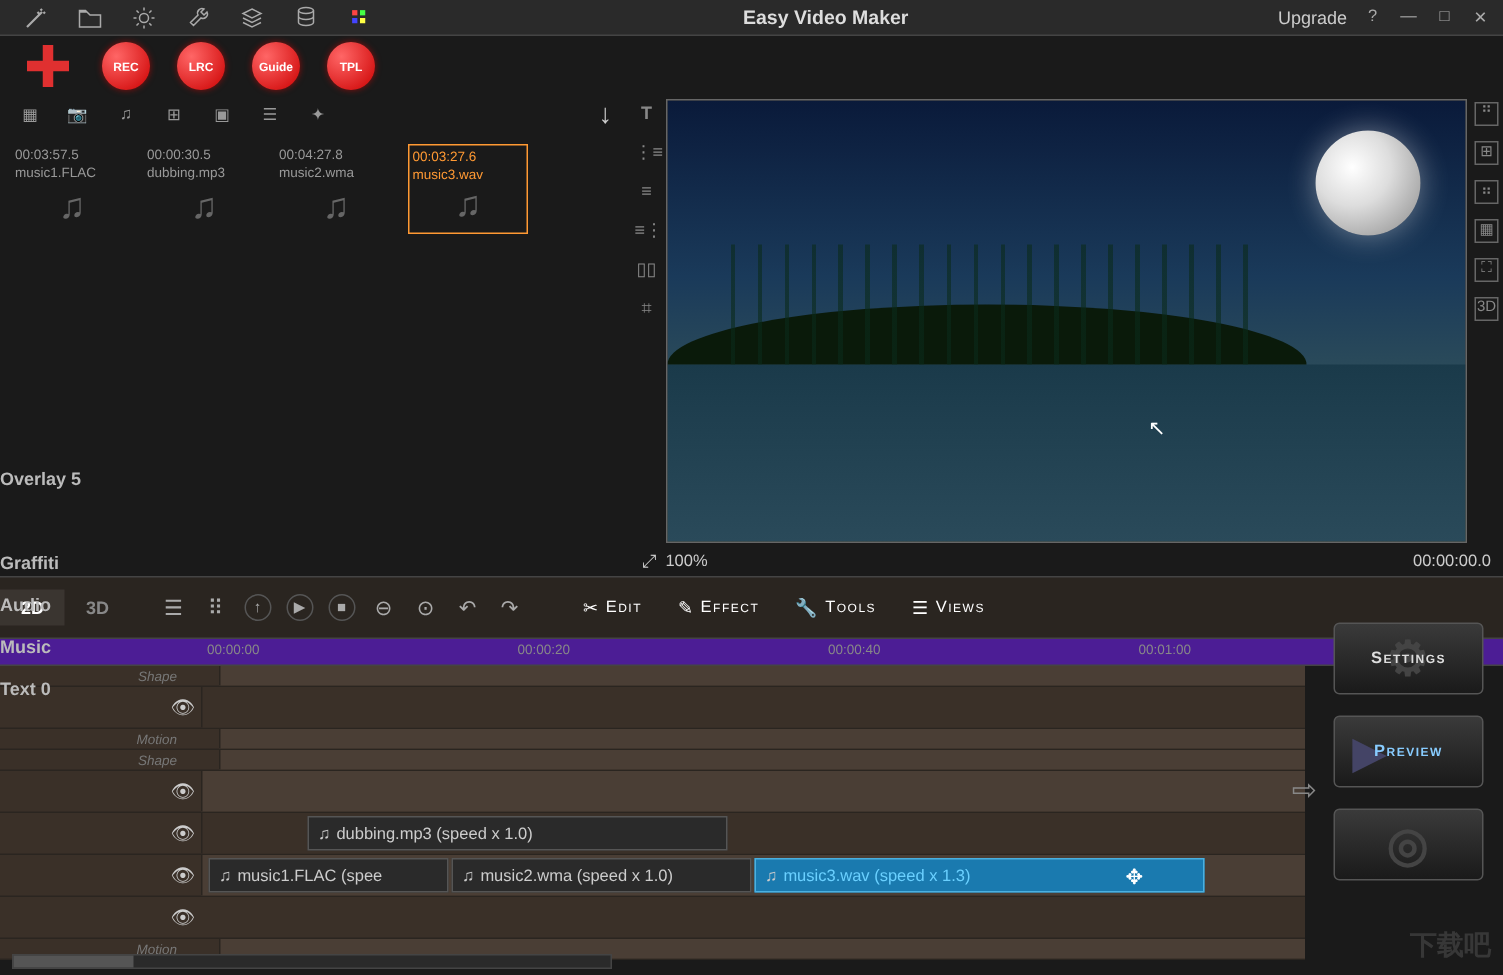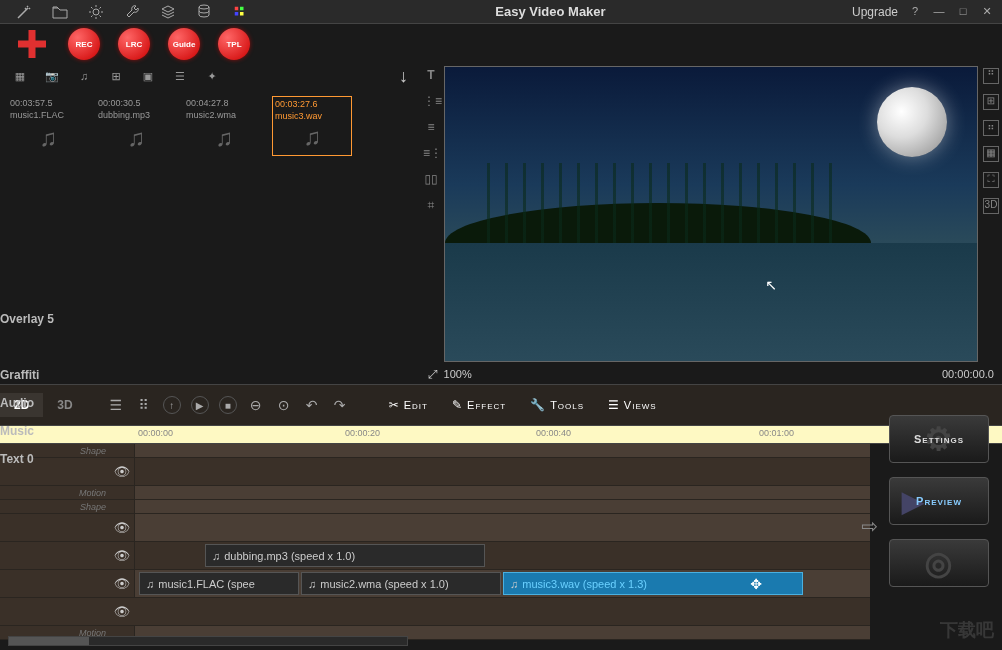--- a/index.html
+++ b/index.html
@@ -64,31 +64,31 @@
 .mode-tab { padding: 5px 14px; color: #888; font-weight: bold; font-size: 12px; cursor: pointer; }
 .mode-tab.active { background: #3a3530; color: #fff; }
 .tl-tools { display: flex; gap: 10px; padding-left: 20px; align-items: center; }
 .tl-tool { width: 18px; height: 18px; color: #aaa; cursor: pointer; display: flex; align-items: center; justify-content: center; border: 1px solid #555; border-radius: 50%; font-size: 10px; }
 .tl-tool.noborder { border: none; font-size: 14px; }
 .menu-btns { display: flex; gap: 24px; padding-left: 40px; }
 .menu-btn { color: #fff; font-size: 11px; cursor: pointer; display: flex; align-items: center; gap: 4px; font-variant: small-caps; letter-spacing: 1px; }
 .menu-btn-icon { font-size: 12px; }
 
 
-.ruler { height: 18px; background: #fef9c3; display: flex; padding-left: 108px; font-size: 9px; color: #888; border-bottom: 1px solid #444; position: relative; }
+.ruler { height: 18px; background: #4c1d95; display: flex; padding-left: 108px; font-size: 9px; color: #888; border-bottom: 1px solid #444; position: relative; }
 .ruler-mark { position: absolute; top: 2px; }
 .ruler-mark.m1 { left: 138px; }
 .ruler-mark.m2 { left: 345px; }
-.ruler-mark.m3 { left: 536px; }
+.ruler-mark.m3 { left: 552px; }
 .ruler-mark.m4 { left: 759px; }
 
 
 .timeline { background: #3a3028; position: relative; }
 .track { height: 28px; display: flex; align-items: center; border-bottom: 1px solid #2a2520; }
-.track.thin { height: 14px; }
+.track.thin { height: 14px; padding-left: 12px; }
 .track-label { width: 110px; text-align: right; padding-right: 4px; color: #bbb; font-size: 11px; font-style: italic; }
 .track-label.main { font-weight: bold; font-style: normal; font-size: 12px; }
 .track-label.sub { font-size: 9px; color: #777; }
 .eye { width: 24px; text-align: center; color: #ccc; cursor: pointer; font-size: 13px; }
 .track-content { flex: 1; height: 100%; position: relative; background: #4a3e35; border-left: 1px solid #2a2520; }
 .track.dark .track-content { background: #3a3028; }
 
 .clip { position: absolute; top: 2px; bottom: 2px; background: #2a2a2a; border: 1px solid #555; display: flex; align-items: center; padding: 0 6px; font-size: 11px; color: #ccc; gap: 4px; overflow: hidden; white-space: nowrap; }
 .clip.selected { background: #1a7aaf; border-color: #4ab0e0; }
 .clip.selected .clip-text { color: #6ad0ff; }

